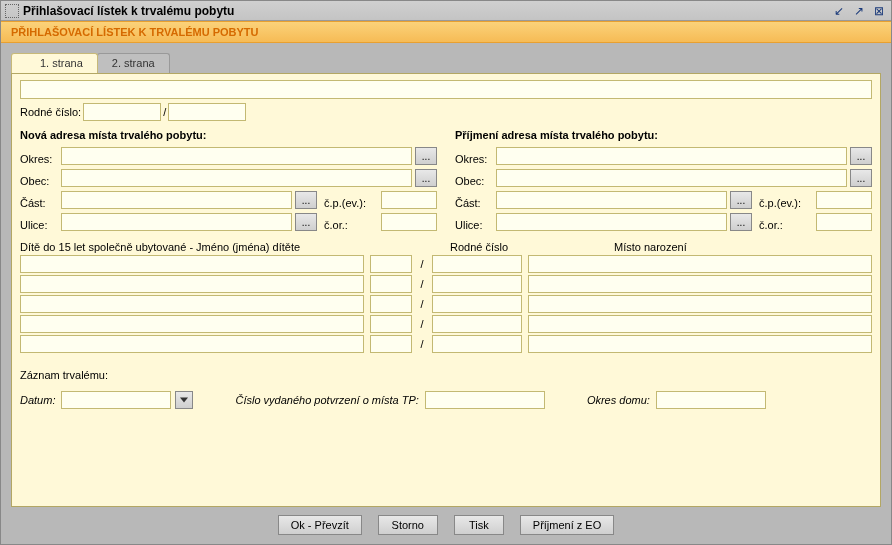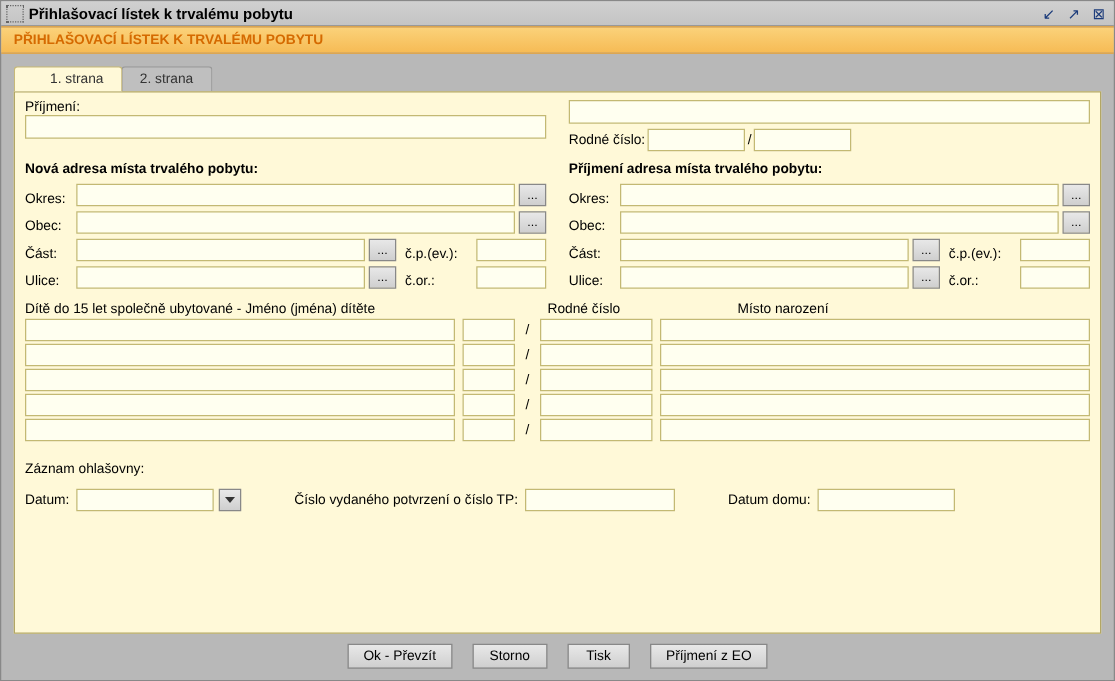--- a/index.html
+++ b/index.html
@@ -118,33 +118,33 @@
   border: 1px solid #888;
   display: flex; align-items: center; justify-content: center;
   cursor: pointer;
 }
 .combo-btn svg { width: 8px; height: 6px; }
 .addr-block { margin-top: 2px; }
 .addr-row { display: flex; align-items: flex-end; gap: 3px; margin-top: 4px; }
 .addr-row .lbl { width: 38px; }
 .addr-row .sub-lbl { width: 54px; text-align: left; margin-left: 4px; }
 .addr-row .tiny { width: 56px; flex: none; }
-.child-header { display: flex; margin-top: 10px; gap: 6px;}
+.child-header { display: flex; margin-top: 10px; gap: 18px;}
 .child-header .col1 { width:412px;}
 .child-header .col2 { width:146px;}
 .child-header .col3 { flex:1;}
 .child-row { display:flex; gap:6px; margin-top:2px; align-items:center;}
 .child-row .c1 { width:412px;}
 .child-row .c2a { width:42px; flex:none;}
 .child-row .slash { width:8px; text-align:center;}
 .child-row .c2b { width:90px; flex:none;}
 .child-row .c3 { flex:1;}
 .oh-section { margin-top:16px;}
 .oh-row { display:flex; align-items:center; gap:4px; margin-top:10px;}
-.oh-row .lbl { margin-right:2px;}
+.oh-row .lbl { margin-right:2px;font-style:italic;}
 .buttonbar {
   height: 30px;
   display:flex;
   align-items:center;
   justify-content:center;
   gap:16px;
   padding-top:6px;
 }
 .btn {
   min-width: 80px;
@@ -177,26 +177,20 @@
   <div class="main-area">
     <div class="tabbar">
       <div class="tab active">1. strana</div>
       <div class="tab">2. strana</div>
     </div>
 
     <div class="panel">
 
       <div class="row">
         <div class="col">
-          <div class="lbl">Příjmení:</div>
-          <div style="display:flex;">
-              <input class="txt big" style="">
-            </div>
-        </div>
-        <div class="col">
           <div style="display:flex;">
               <input class="txt big" style="">
             </div>
           <div class="label-line">
             <span class="lbl">Rodné číslo:</span>
             <input class="txt" style="width: 78px; flex: 0 0 auto;">
             <span class="lbl">/</span>
             <input class="txt" style="width: 78px; flex: 0 0 auto;">
           </div>
         </div>
@@ -303,34 +297,34 @@
       </div>
       <div class="child-row">
         <input class="txt c1" style="">
         <input class="txt c2a" style="">
         <span class="slash">/</span>
         <input class="txt c2b" style="">
         <input class="txt c3" style="">
       </div>
 
       <div class="oh-section">
-        <div class="lbl">Záznam ohlašovny:</div>
+        <div class="lbl">Záznam trvalému:</div>
         <div class="oh-row">
           <span class="lbl">Datum:</span>
           <input class="txt" style="width: 110px; flex: 0 0 auto;">
           <div class="combo-btn">
             <svg viewBox="0 0 10 6">
                 <polygon points="0,0 10,0 5,6" fill="#333"></polygon>
               </svg>
           </div>
           <span style="width:34px;"></span>
-          <span class="lbl">Číslo vydaného potvrzení o číslo TP:</span>
+          <span class="lbl">Číslo vydaného potvrzení o místa TP:</span>
           <input class="txt" style="width: 120px; flex: 0 0 auto;">
           <span style="width:34px;"></span>
-          <span class="lbl">Datum domu:</span>
+          <span class="lbl">Okres domu:</span>
           <input class="txt" style="width: 110px; flex: 0 0 auto;">
         </div>
       </div>
     </div>
 
     <div class="buttonbar">
       <button class="btn">Ok - Převzít</button>
       <button class="btn" style="min-width:60px;">Storno</button>
       <button class="btn" style="min-width:50px;">Tisk</button>
       <button class="btn">Příjmení z EO</button>

